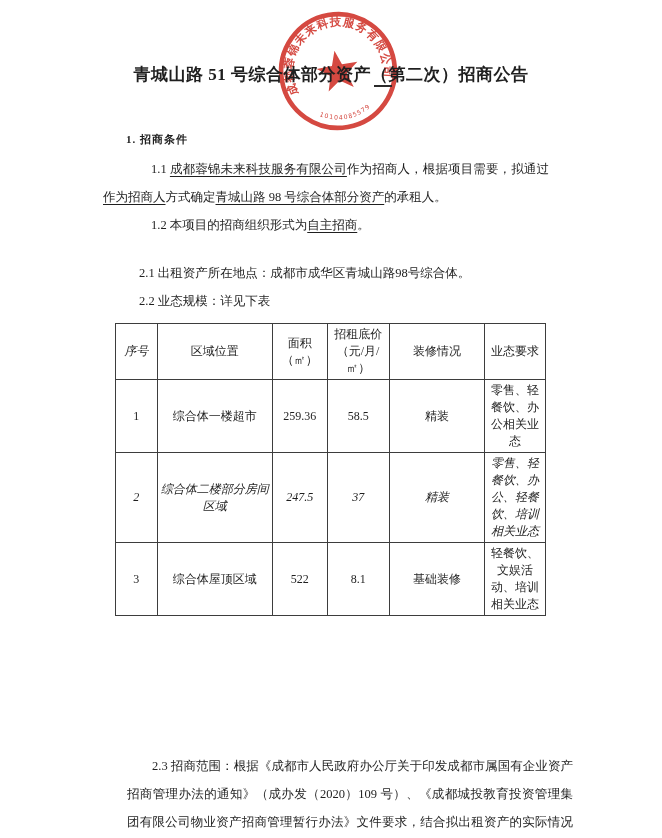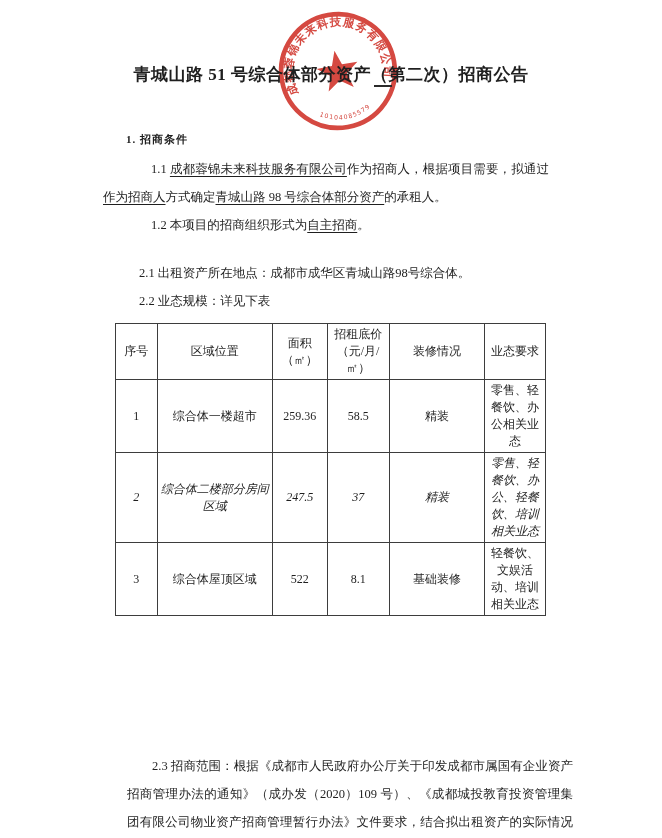--- a/index.html
+++ b/index.html
@@ -54,21 +54,21 @@
     color: #1f1f1f;
   }
   .asset-table th, .asset-table td {
     border: 1.5px solid #3d3d3d;
     padding: 2px 3px;
     vertical-align: middle;
     font-weight: normal;
     line-height: 17px;
   }
   .asset-table thead th { height: 48px; }
-  .c0 { width: 37px; } .c1 { width: 119px; } .c2 { width: 49px; }
+  .c0 { width: 37px; font-style: italic; } .c1 { width: 119px; } .c2 { width: 49px; }
   .c3 { width: 58px; } .c4 { width: 97px; font-family: Liberation Serif, serif; } .c5 { width: 57px; }
   .r0 td { height: 66px; } .r1 td { height: 80px; font-style: italic; } .r2 td { height: 59px; }
 
   
   .notes { left: 115px; top: 601px; width: 434px; font-size: 12.3px; line-height: 16.5px; text-align: justify; }
   .notes p { margin: 0; }
   .note-sub { margin-left: 22px !important; text-indent: -4px; }
 
   .p23 { top: 752px; margin-left: 24px; }
 </style>

